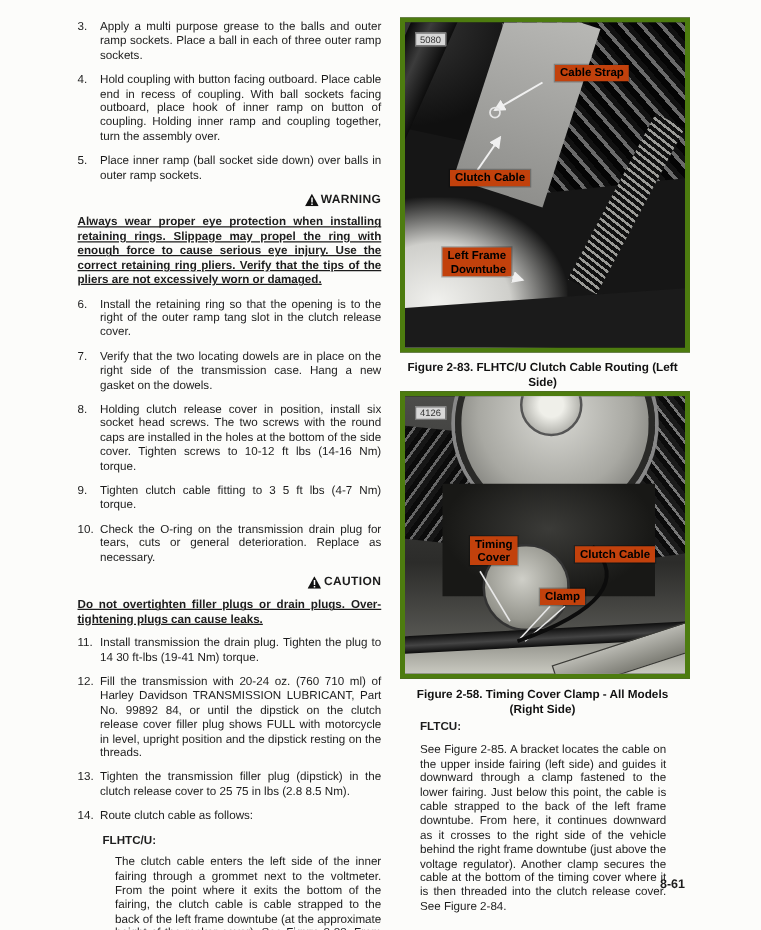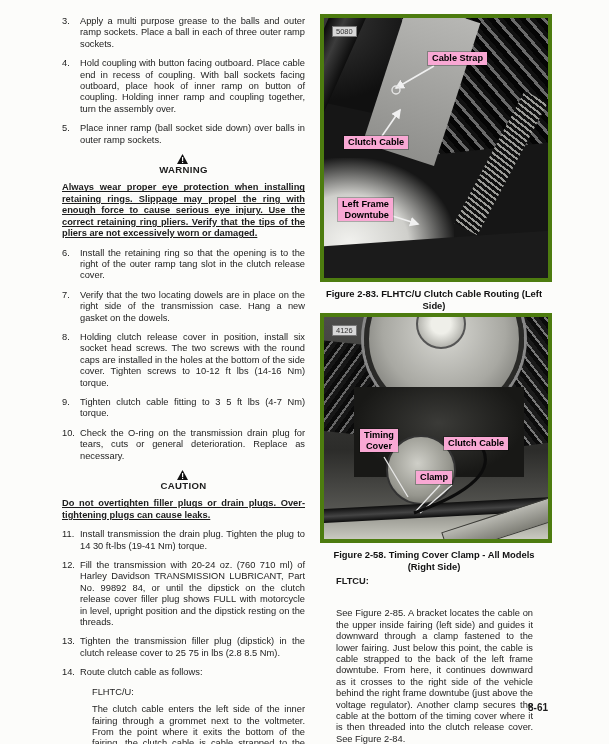--- a/index.html
+++ b/index.html
@@ -5,31 +5,31 @@
   html,body{margin:0;padding:0;}
   body{background:#e9e9e6;font-family:"Liberation Sans", sans-serif;}
   .page{position:relative;width:609px;height:744px;background:#fcfcfa;color:#1c1c1c;overflow:hidden;margin:0 auto;}
 
   
   .col-left{position:absolute;left:62px;top:16px;width:243px;font-size:9.3px;line-height:11.4px;}
   .li{display:flex;margin-bottom:8px;}
   .li .num{width:18px;flex:0 0 18px;}
   .li .txt{flex:1;text-align:justify;}
   .boldpara{font-weight:bold;text-align:justify;margin-bottom:8px;text-decoration:underline;}
-  .alert-head{display:flex;align-items:center;justify-content:flex-start;font-weight:bold;margin:4px 0 7px 0;font-size:9.6px;letter-spacing:.3px;flex-direction:column;}
+  .alert-head{display:flex;align-items:center;justify-content:flex-end;font-weight:bold;margin:4px 0 7px 0;font-size:9.6px;letter-spacing:.3px;}
   .alert-head svg{margin-right:2px;display:block;}
-  .subhead{font-weight:normal;margin:2px 0 6px 30px;}
+  .subhead{font-weight:bold;margin:2px 0 6px 20px;}
   .subpara{margin-left:30px;text-align:justify;}
 
   
   .figwrap{position:absolute;left:320px;width:228px;}
   .figframe{position:relative;width:224px;border:4px solid #4d7c0f;background:#161616;overflow:hidden;}
   .caption{font-weight:bold;font-size:9.4px;text-align:center;margin-top:6px;line-height:11.5px;color:#111;}
   .photo-id{position:absolute;left:8px;top:8px;background:#d8d8d8;color:#333;font-size:7.5px;padding:0 3px;border:1px solid #777;line-height:9px;}
-  .plabel{position:absolute;background:#f9a8d4;color:#000;font-weight:bold;font-size:9.2px;line-height:10.5px;padding:1px 4px;white-space:nowrap;text-align:center;box-shadow:0 0 0 1px rgba(0,0,0,.25);}
+  .plabel{position:absolute;background:#c2410c;color:#000;font-weight:bold;font-size:9.2px;line-height:10.5px;padding:1px 4px;white-space:nowrap;text-align:center;box-shadow:0 0 0 1px rgba(0,0,0,.25);margin-left:16px;}
   .shape{position:absolute;}
   .arrows{position:absolute;left:0;top:0;width:100%;height:100%;}
 
   
   .f83-panel{left:60px;top:-10px;width:75px;height:150px;background:linear-gradient(#b7b7b4,#8f8f8c);transform:rotate(18deg);}
   .f83-tube{left:18px;top:-30px;width:34px;height:340px;background:linear-gradient(90deg,#0a0a0a 0%,#3c3c3c 45%,#0d0d0d 100%);transform:rotate(24deg);transform-origin:top left;}
   .f83-glow{left:-20px;top:140px;width:150px;height:140px;background:radial-gradient(ellipse at 30% 60%,#f1f1ee 0%,#cfcfcb 40%,rgba(20,20,20,0) 72%);}
   .f83-fins{right:-30px;top:-20px;width:170px;height:150px;background:repeating-linear-gradient(55deg,#050505 0 5px,#6a6a6a 5px 8px,#111 8px 12px);transform:rotate(-6deg);}
   .f83-spring{right:34px;top:70px;width:26px;height:150px;background:repeating-linear-gradient(10deg,#101010 0 3px,#9a9a96 3px 5px);transform:rotate(28deg);}
   .f83-dark-l{left:-30px;top:-20px;width:120px;height:110px;background:radial-gradient(ellipse at 20% 20%,#3a3a3a 0%,#101010 70%);transform:rotate(12deg);}
@@ -42,21 +42,21 @@
   .f84-fins-r{right:-20px;top:0;width:110px;height:130px;background:repeating-linear-gradient(60deg,#0b0b0b 0 4px,#777 4px 6px,#1a1a1a 6px 10px);transform:rotate(-8deg);}
   .f84-fins-l{left:-14px;top:26px;width:70px;height:90px;background:repeating-linear-gradient(120deg,#0b0b0b 0 4px,#666 4px 6px,#161616 6px 10px);transform:rotate(6deg);}
   .f84-mid{left:30px;top:70px;width:170px;height:90px;background:radial-gradient(ellipse at 50% 40%,#3b3b38 0%,#181816 70%);}
   .f84-cover{left:62px;top:118px;width:66px;height:66px;border-radius:50%;background:radial-gradient(circle at 45% 40%,#cfcfc8 0%,#96968e 60%,#4f4f4a 100%);border:2px solid #333;}
   .f84-ground{left:0;bottom:0;width:100%;height:30px;background:linear-gradient(#8b8b84,#c9c9c0);}
   .f84-lever{right:-16px;bottom:2px;width:120px;height:22px;background:linear-gradient(#b9b9b2,#7e7e76);transform:rotate(-18deg);border:1px solid #3a3a36;}
   .f84-tube-b{left:-6px;bottom:22px;width:240px;height:14px;background:linear-gradient(#0e0e0e,#444 55%,#0c0c0c);transform:rotate(-3deg);}
 
   
   .col-right-text{position:absolute;left:336px;top:576px;width:197px;font-size:9.3px;line-height:11.4px;}
-  .col-right-text .head{font-weight:bold;margin-bottom:21px;}
+  .col-right-text .head{font-weight:bold;margin-bottom:7px;}
   .col-right-text .body{text-align:justify;}
   .pageno{position:absolute;left:528px;top:702px;font-weight:bold;font-size:10px;}
 </style>
 </head>
 <body>
 
 <div class="page">
 
   <div class="col-left">
 

